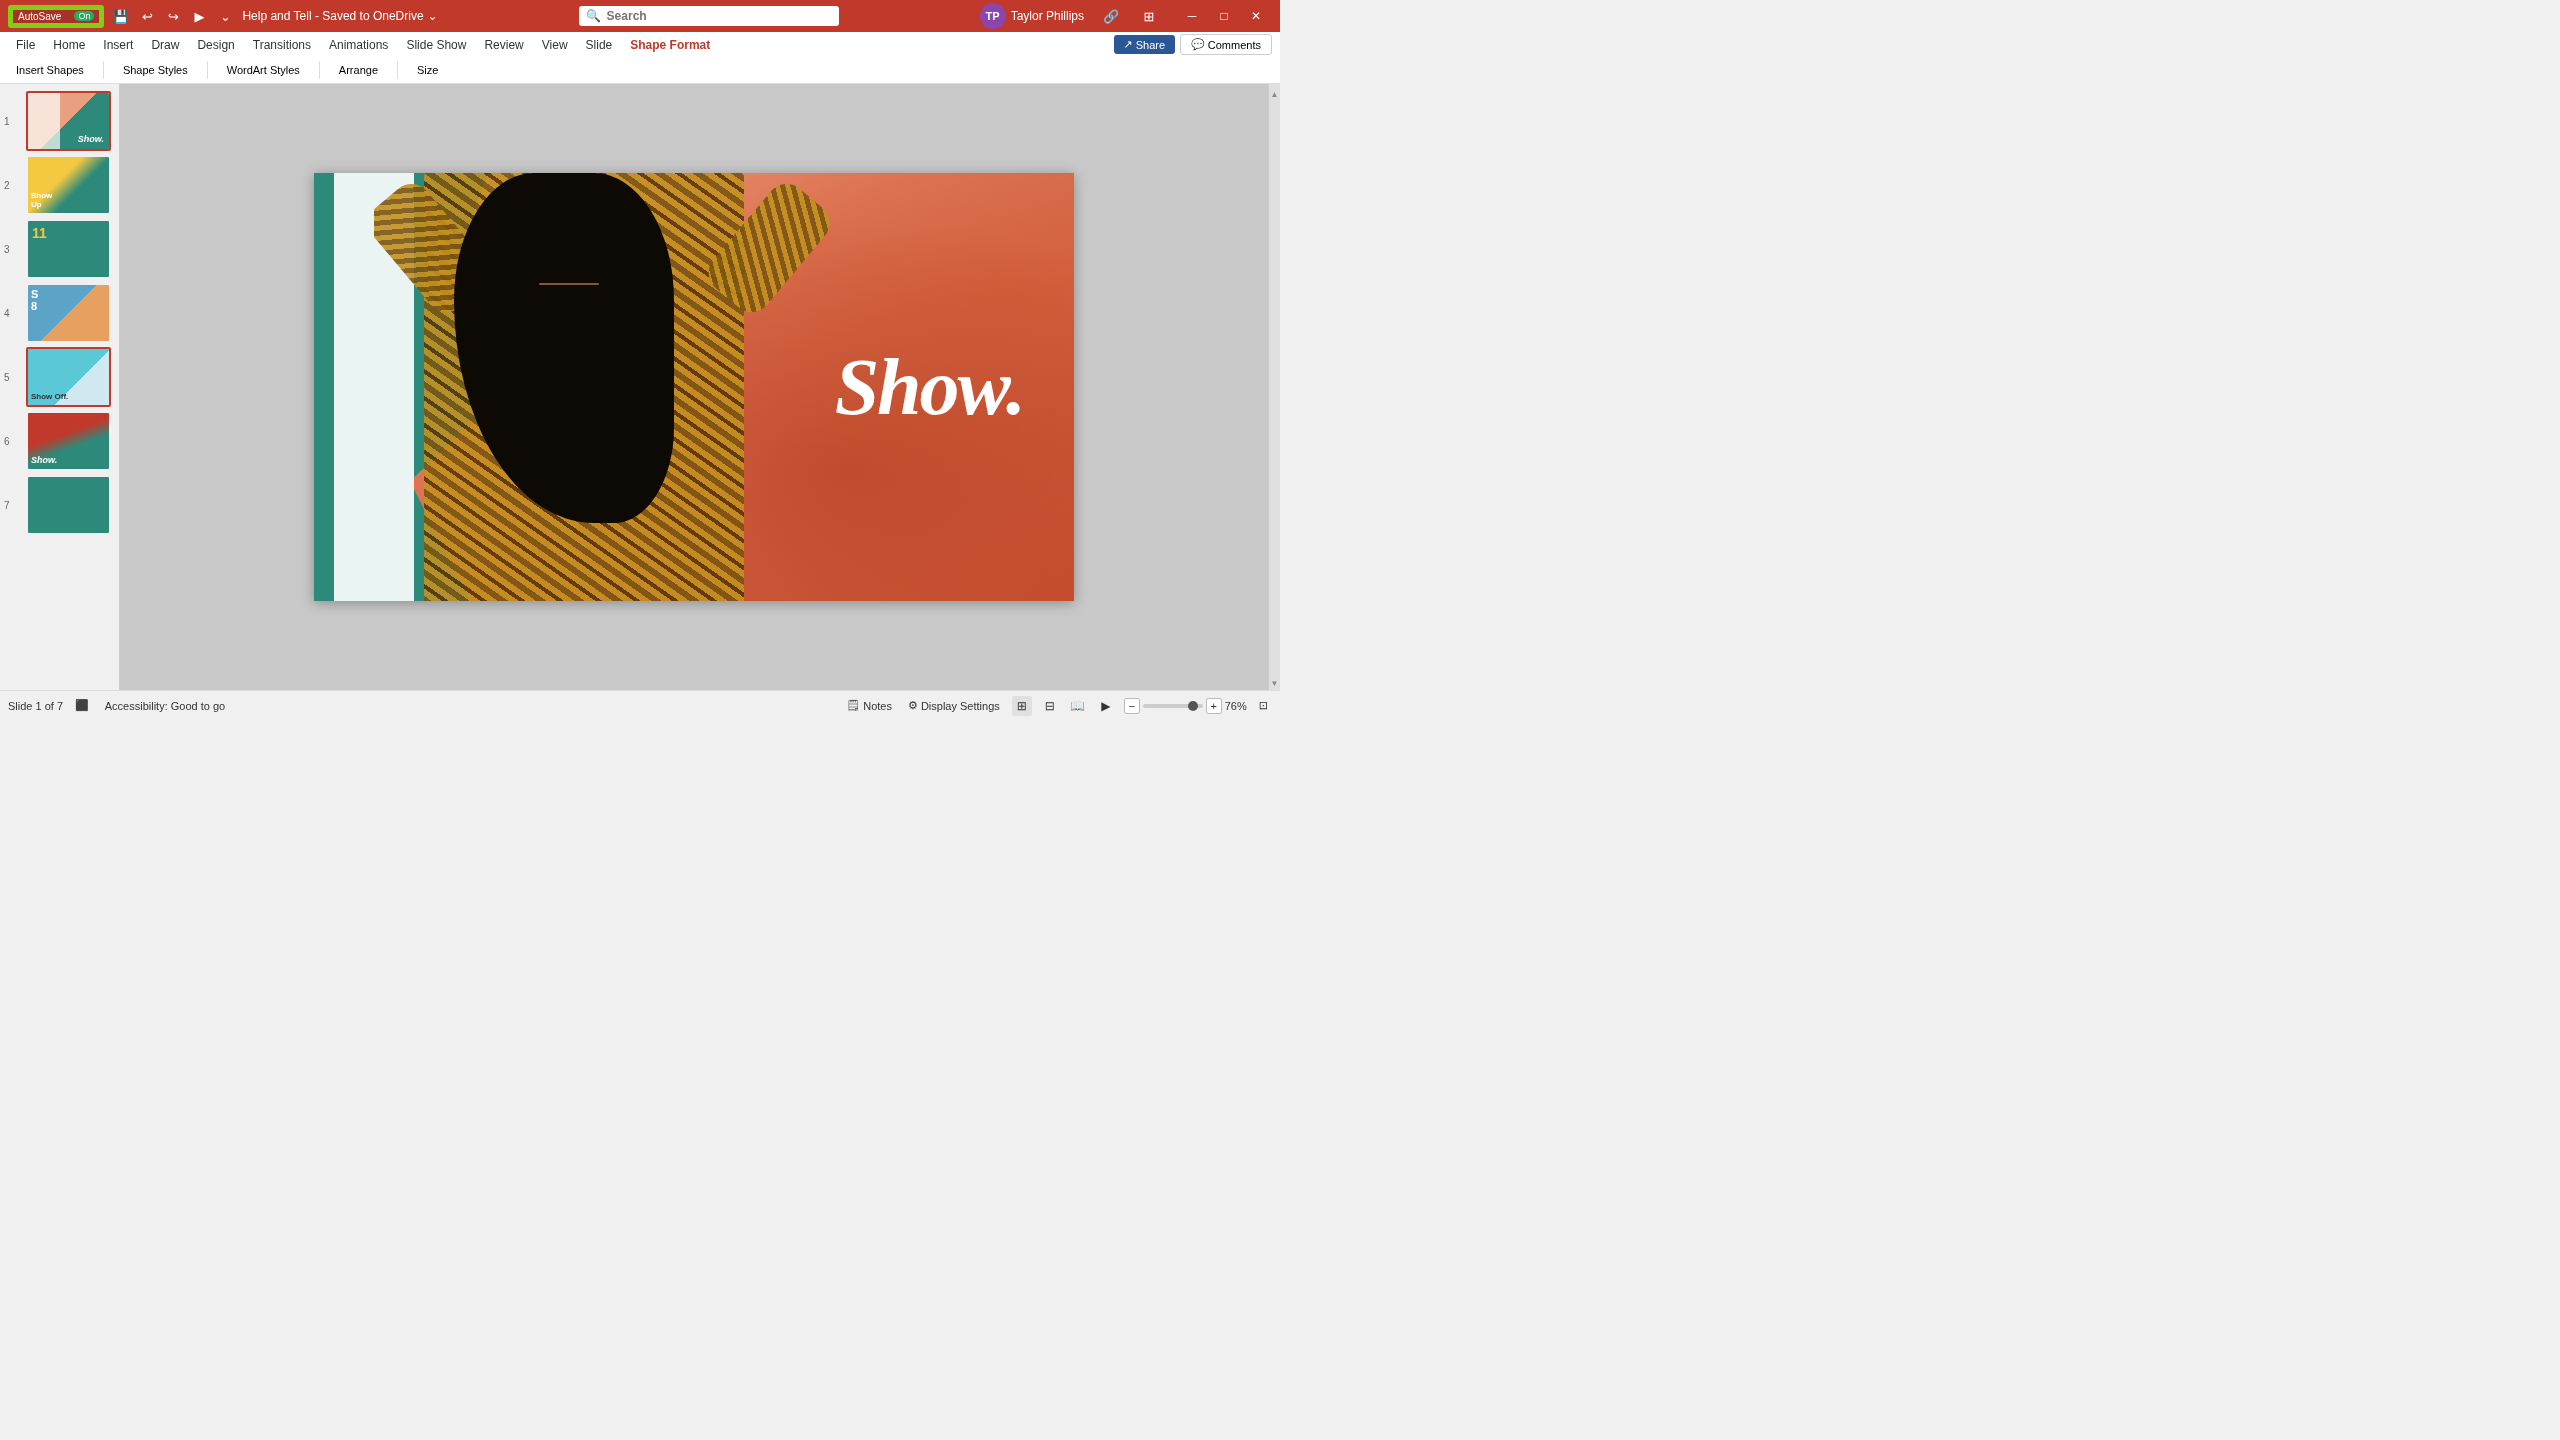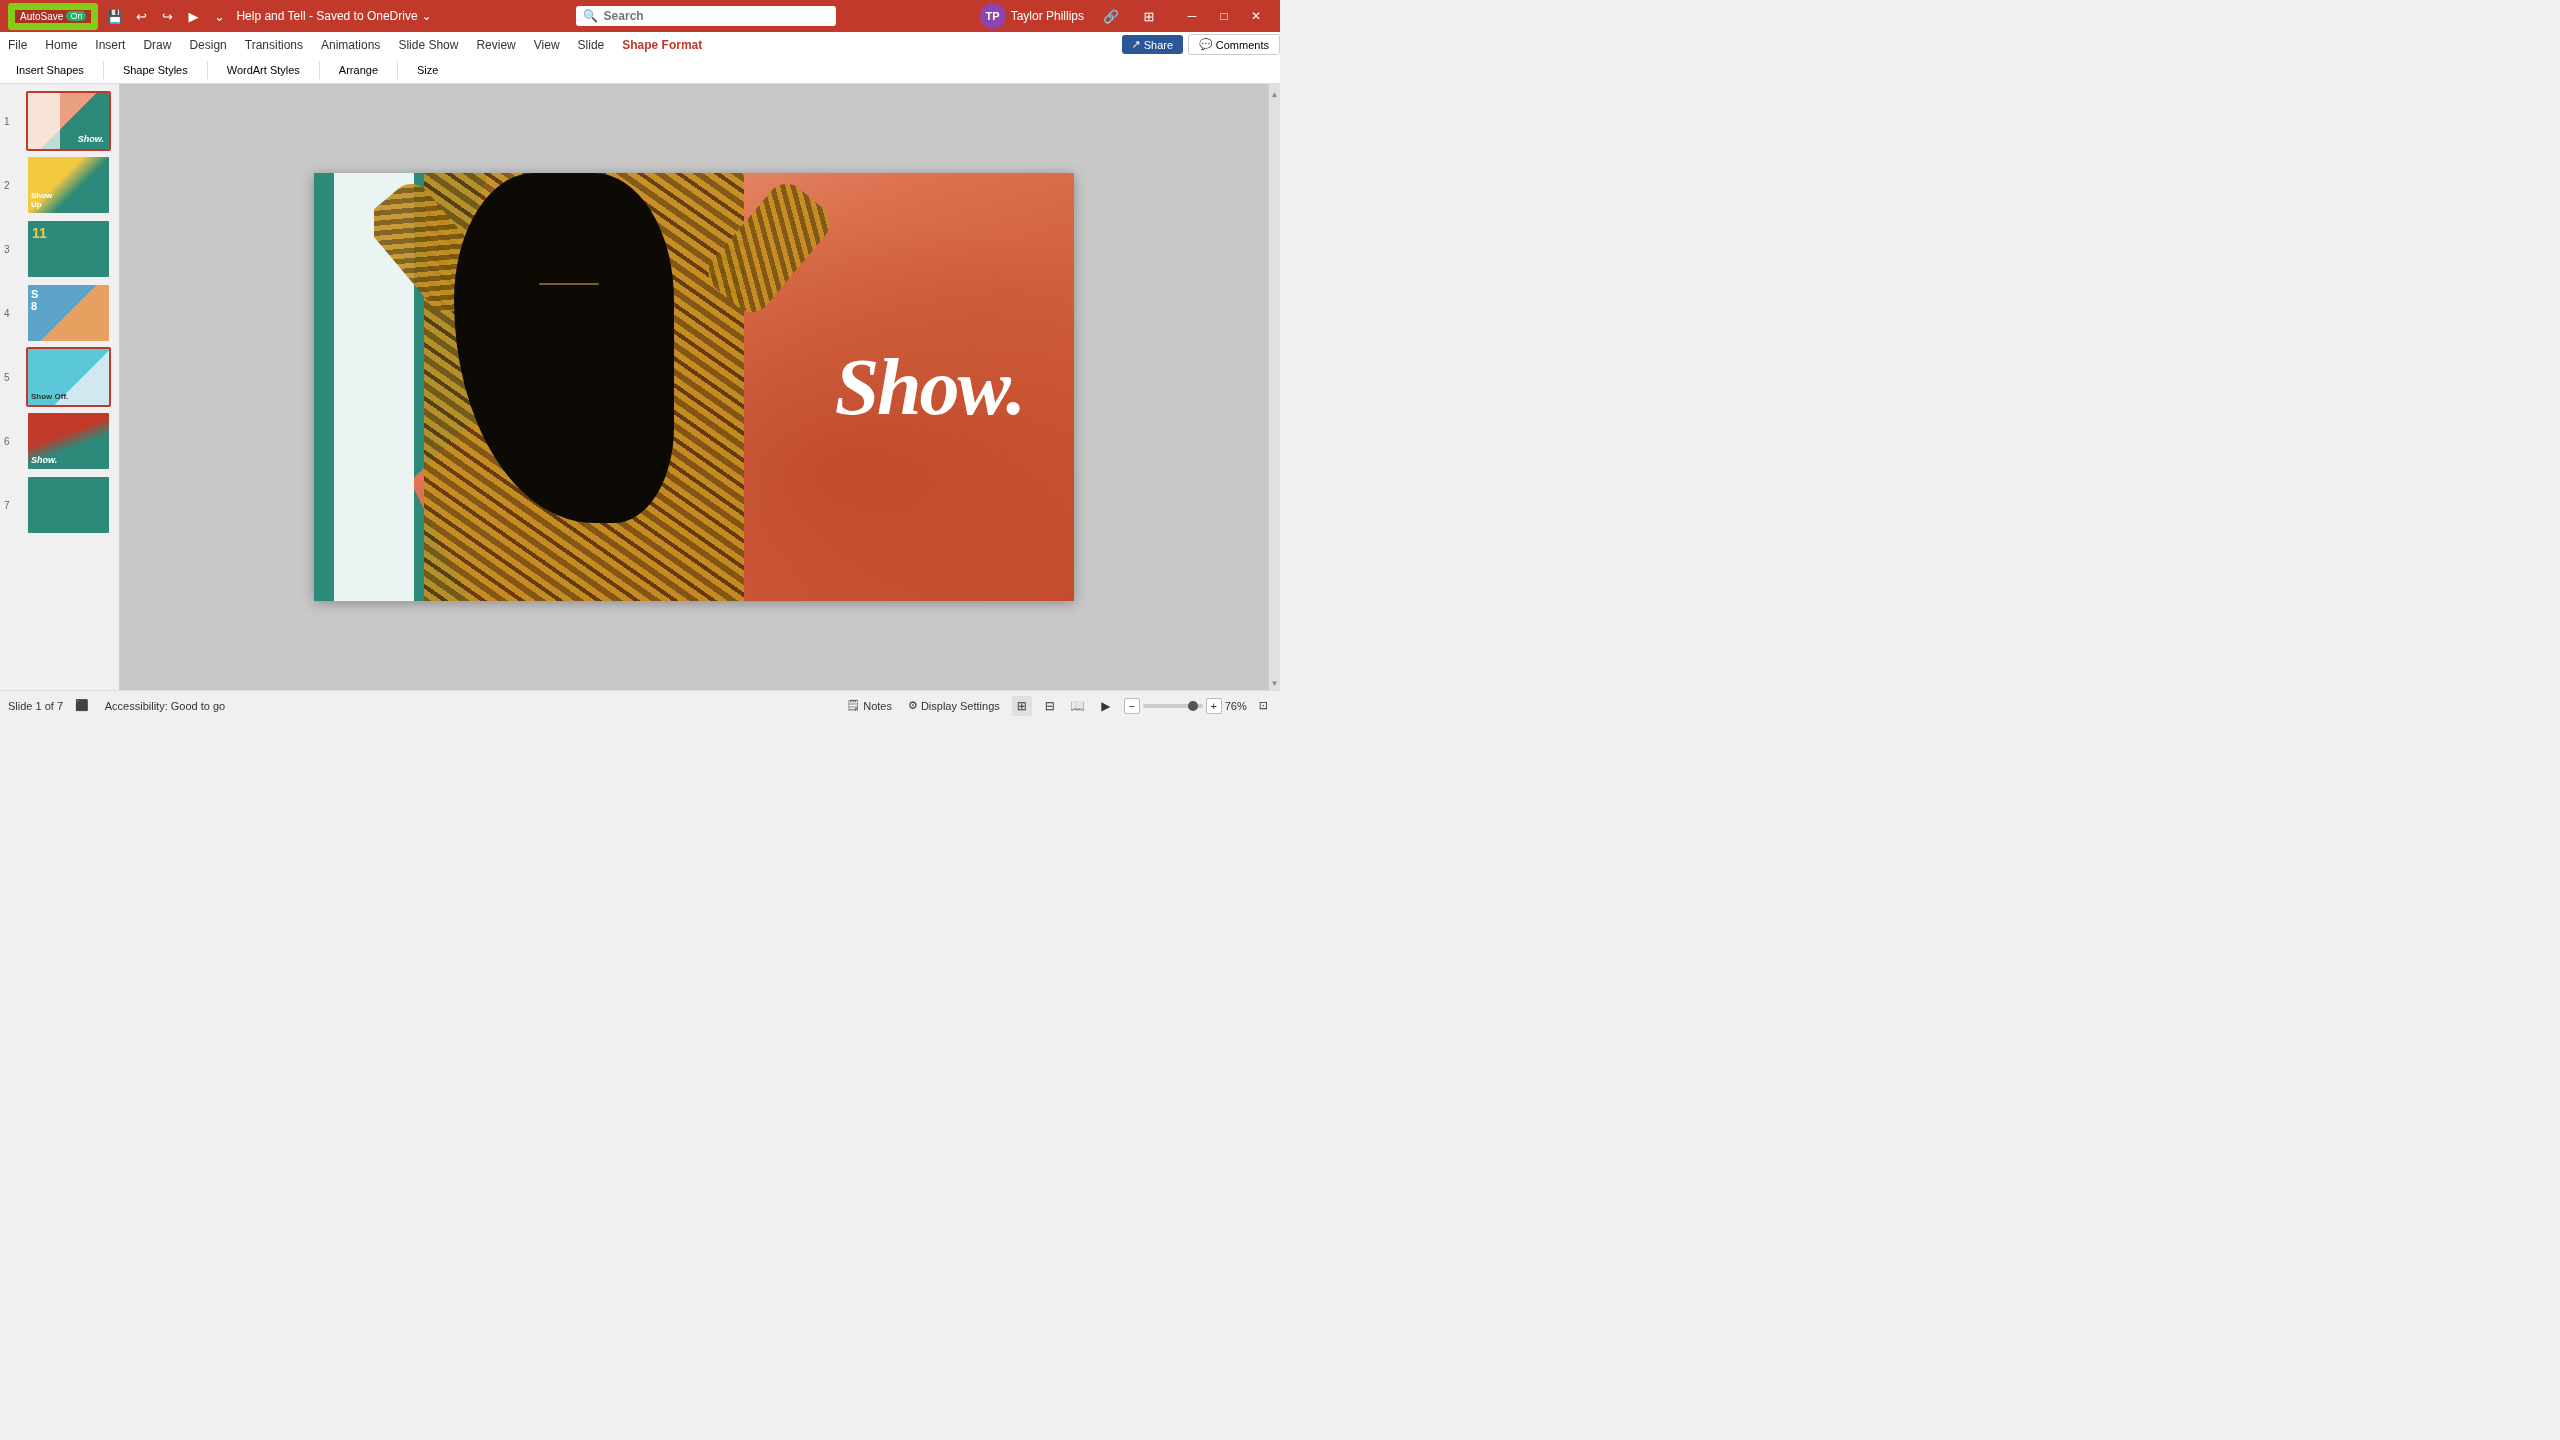--- a/index.html
+++ b/index.html
@@ -22,27 +22,27 @@
       padding: 0 8px;
       color: white;
     }
     #title-bar-left {
       display: flex;
       align-items: center;
       gap: 6px;
     }
     .autosave-badge {
       background: #a93226;
-      border: 7px solid #84cc16;
+      border: 5px solid #84cc16;
       border-radius: 3px;
       padding: 1px 5px;
       font-size: 10px;
       display: flex;
       align-items: center;
-      gap: 3px;
+      gap: 13px;
     }
     .toggle-on {
       background: #27ae60;
       border-radius: 8px;
       padding: 0 4px;
       font-size: 9px;
       color: white;
     }
     .title-bar-icons {
       display: flex;
@@ -128,21 +128,21 @@
       height: 52px;
       background: #ffffff;
       border-bottom: 1px solid #ddd;
       display: flex;
       flex-direction: column;
     }
     #menu-bar {
       height: 26px;
       display: flex;
       align-items: center;
-      padding: 0 0;
+      padding: 0 8px;
       gap: 2px;
     }
     .menu-item {
       padding: 2px 8px;
       cursor: pointer;
       border-radius: 2px;
       font-size: 12px;
       color: #333;
     }
     .menu-item.active { color: #c0392b; font-weight: 600; }

